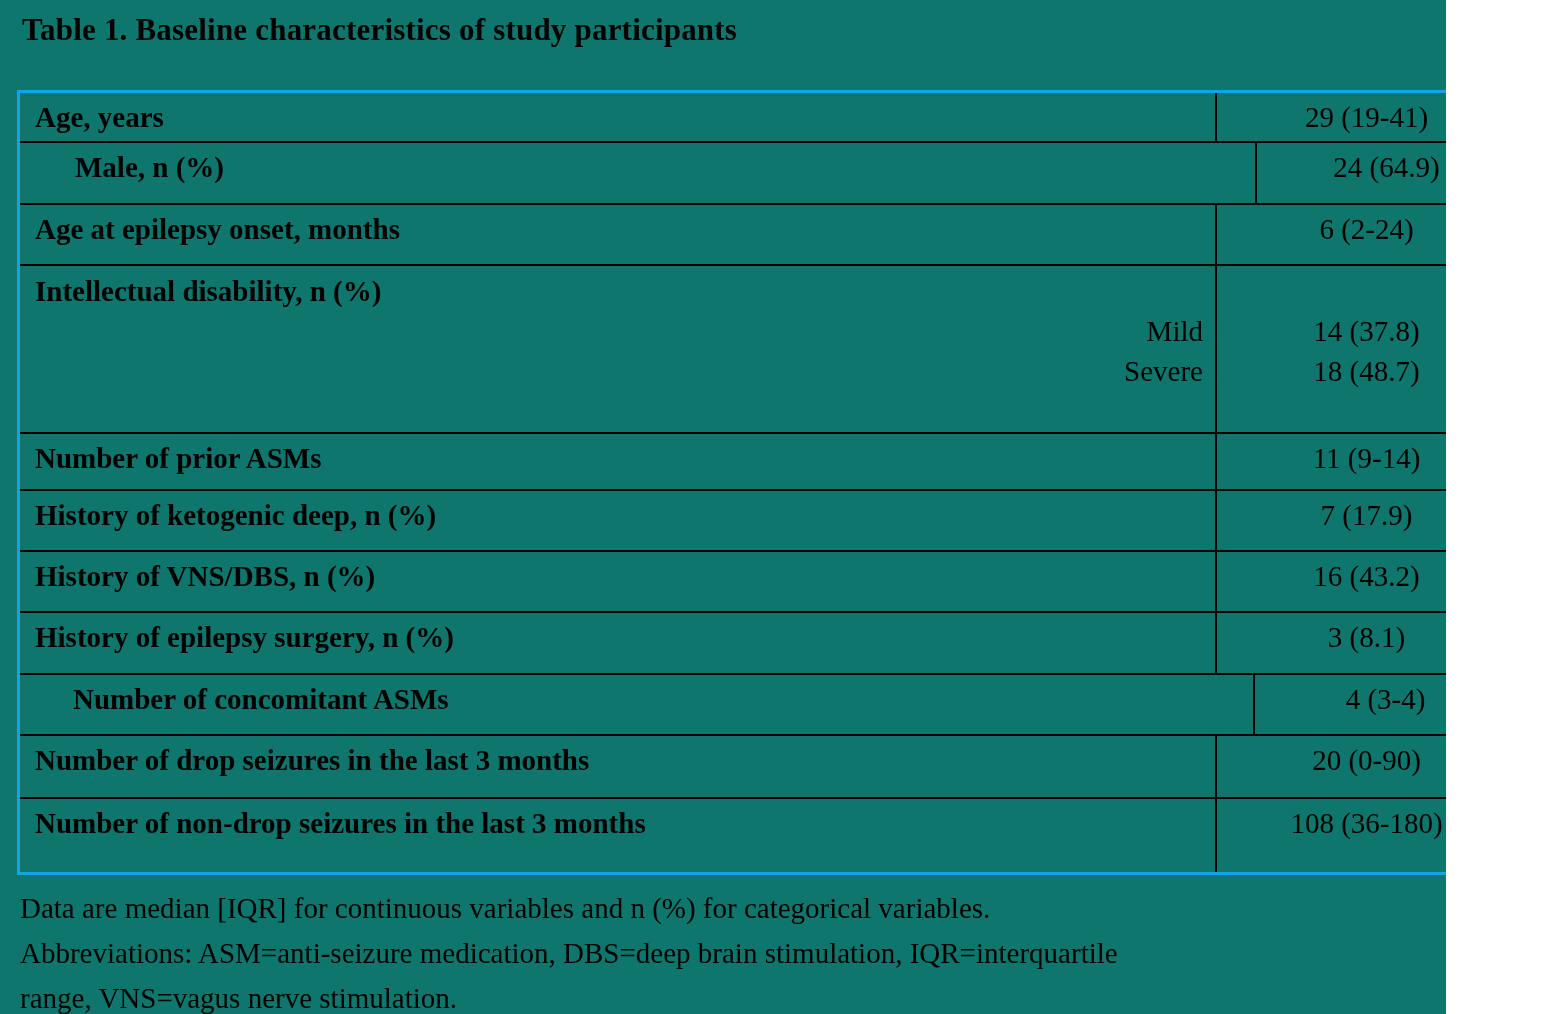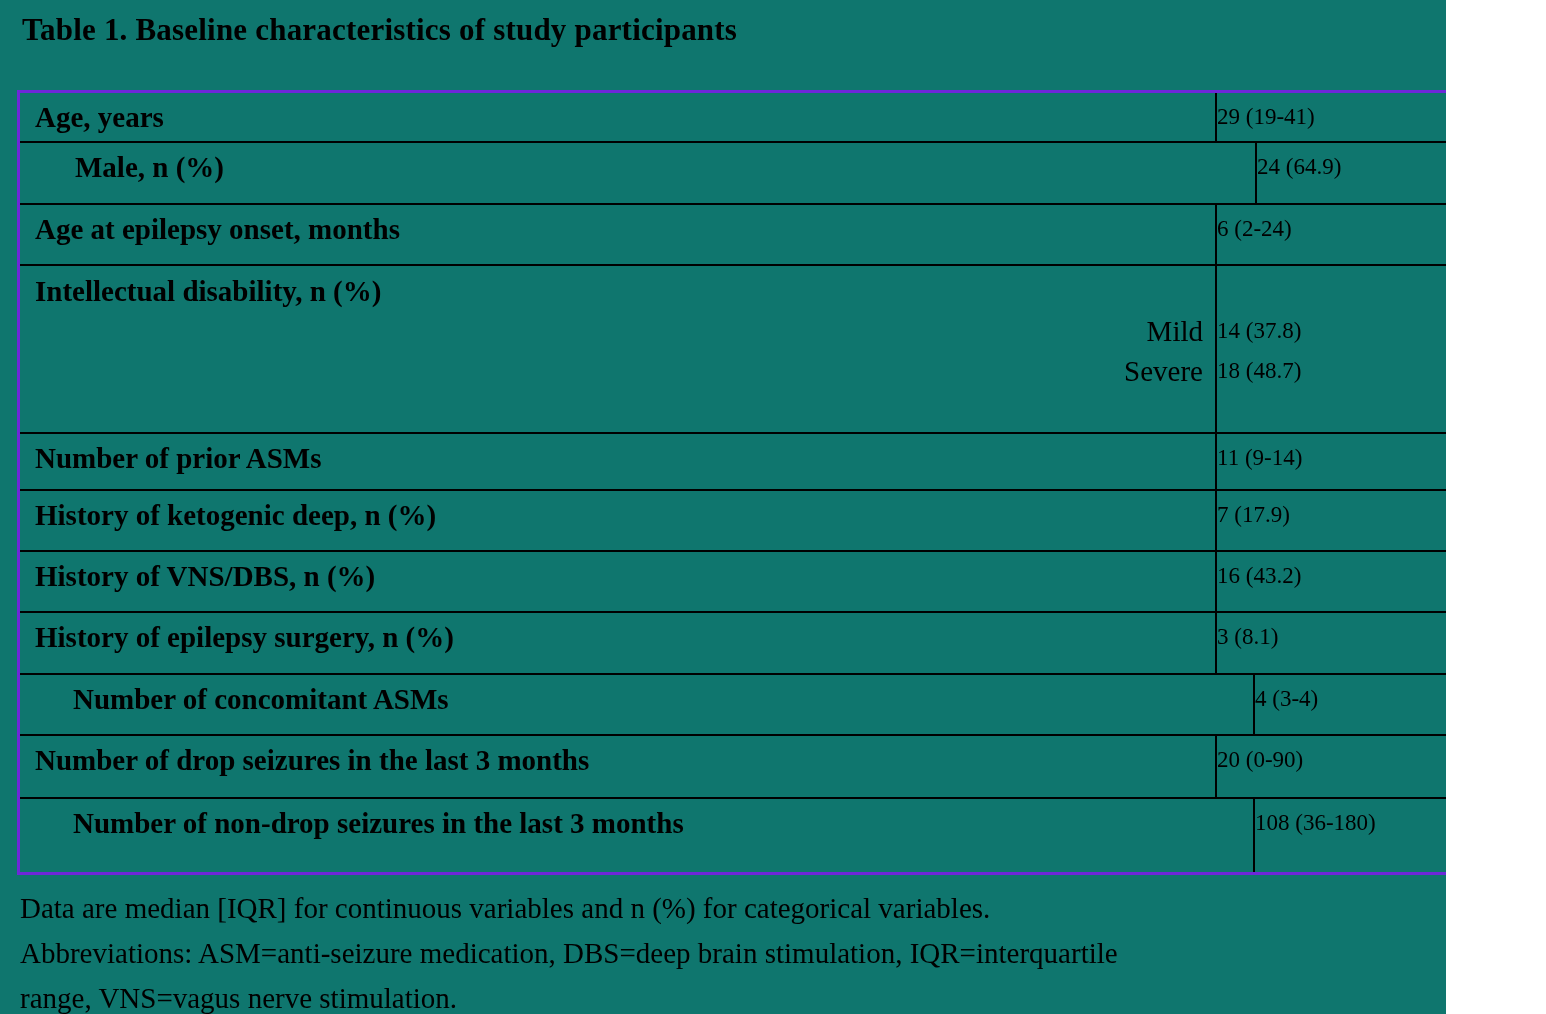--- a/index.html
+++ b/index.html
@@ -23,30 +23,30 @@
     font-size: 31px;
     font-weight: 700;
     letter-spacing: 0.2px;
     white-space: nowrap;
   }
   .baseline-table {
     position: absolute;
     left: 17px;
     top: 90px;
     width: 1502px;
-    border: 3px solid #6d28d9;
+    border: 3px solid #0ea5e9;
     box-sizing: border-box;
   }
   .t-row {
     display: flex;
     box-sizing: border-box;
     border-bottom: 2px solid #000000;
     overflow: hidden;
   }
-  .t-row:last-child { border-bottom: none; padding-left: 38px; }
+  .t-row:last-child { border-bottom: none; }
   .t-row:nth-child(1)  { height: 50px; }
   .t-row:nth-child(2)  { height: 62px; padding-left: 40px; }
   .t-row:nth-child(3)  { height: 61px; }
   .t-row:nth-child(4)  { height: 168px; }
   .t-row:nth-child(5)  { height: 57px; }
   .t-row:nth-child(6)  { height: 61px; }
   .t-row:nth-child(7)  { height: 61px; }
   .t-row:nth-child(8)  { height: 62px; }
   .t-row:nth-child(9)  { height: 61px; padding-left: 38px; }
   .t-row:nth-child(10) { height: 63px; }
@@ -57,21 +57,22 @@
     border-right: 2px solid #000000;
     padding: 5px 12px 0 15px;
     font-size: 29px;
     line-height: 38px;
   }
   .cell-label.bold { font-weight: 700; }
   .cell-value {
     flex: 1;
     box-sizing: border-box;
     padding-top: 5px;
-    font-size: 23px;
+    text-align: center;
+    font-size: 29px;
     line-height: 38px;
   }
   .id-line { height: 40px; line-height: 40px; }
   .id-head { font-weight: 700; }
   .id-sub  { padding-left: 26px; font-weight: 400; text-align: right; }
   .footnotes {
     position: absolute;
     left: 20px;
     top: 886px;
     font-size: 29px;

